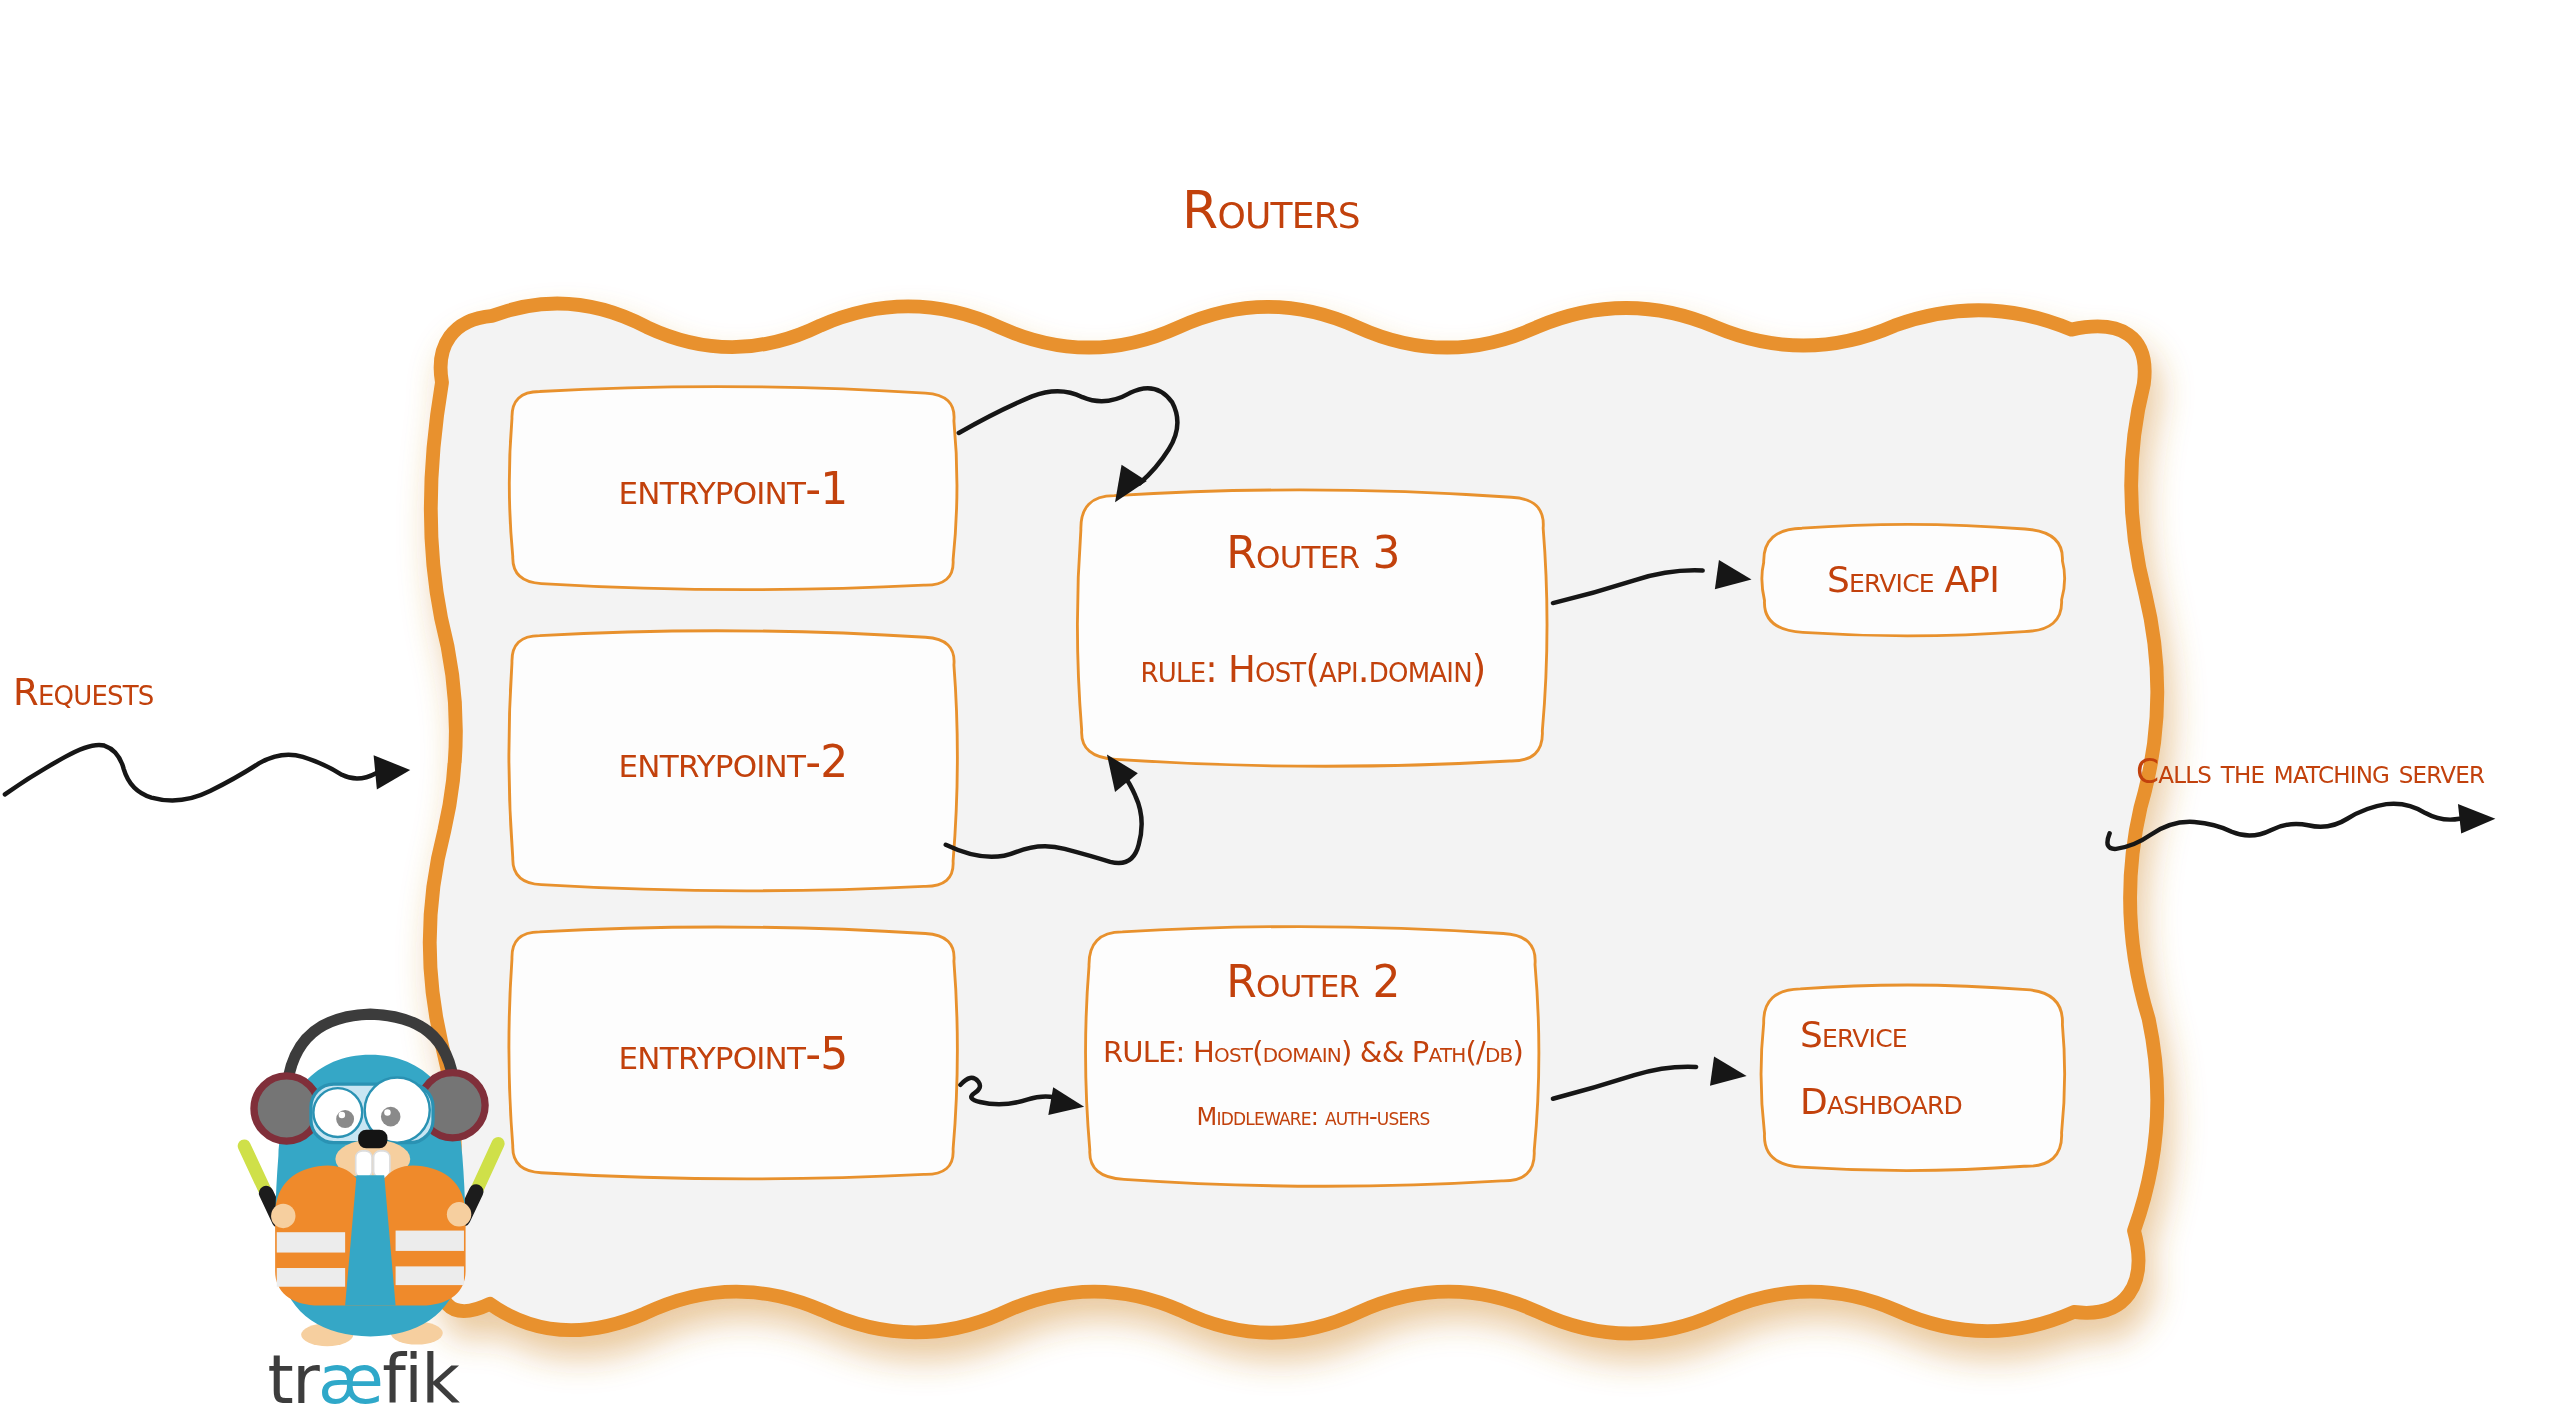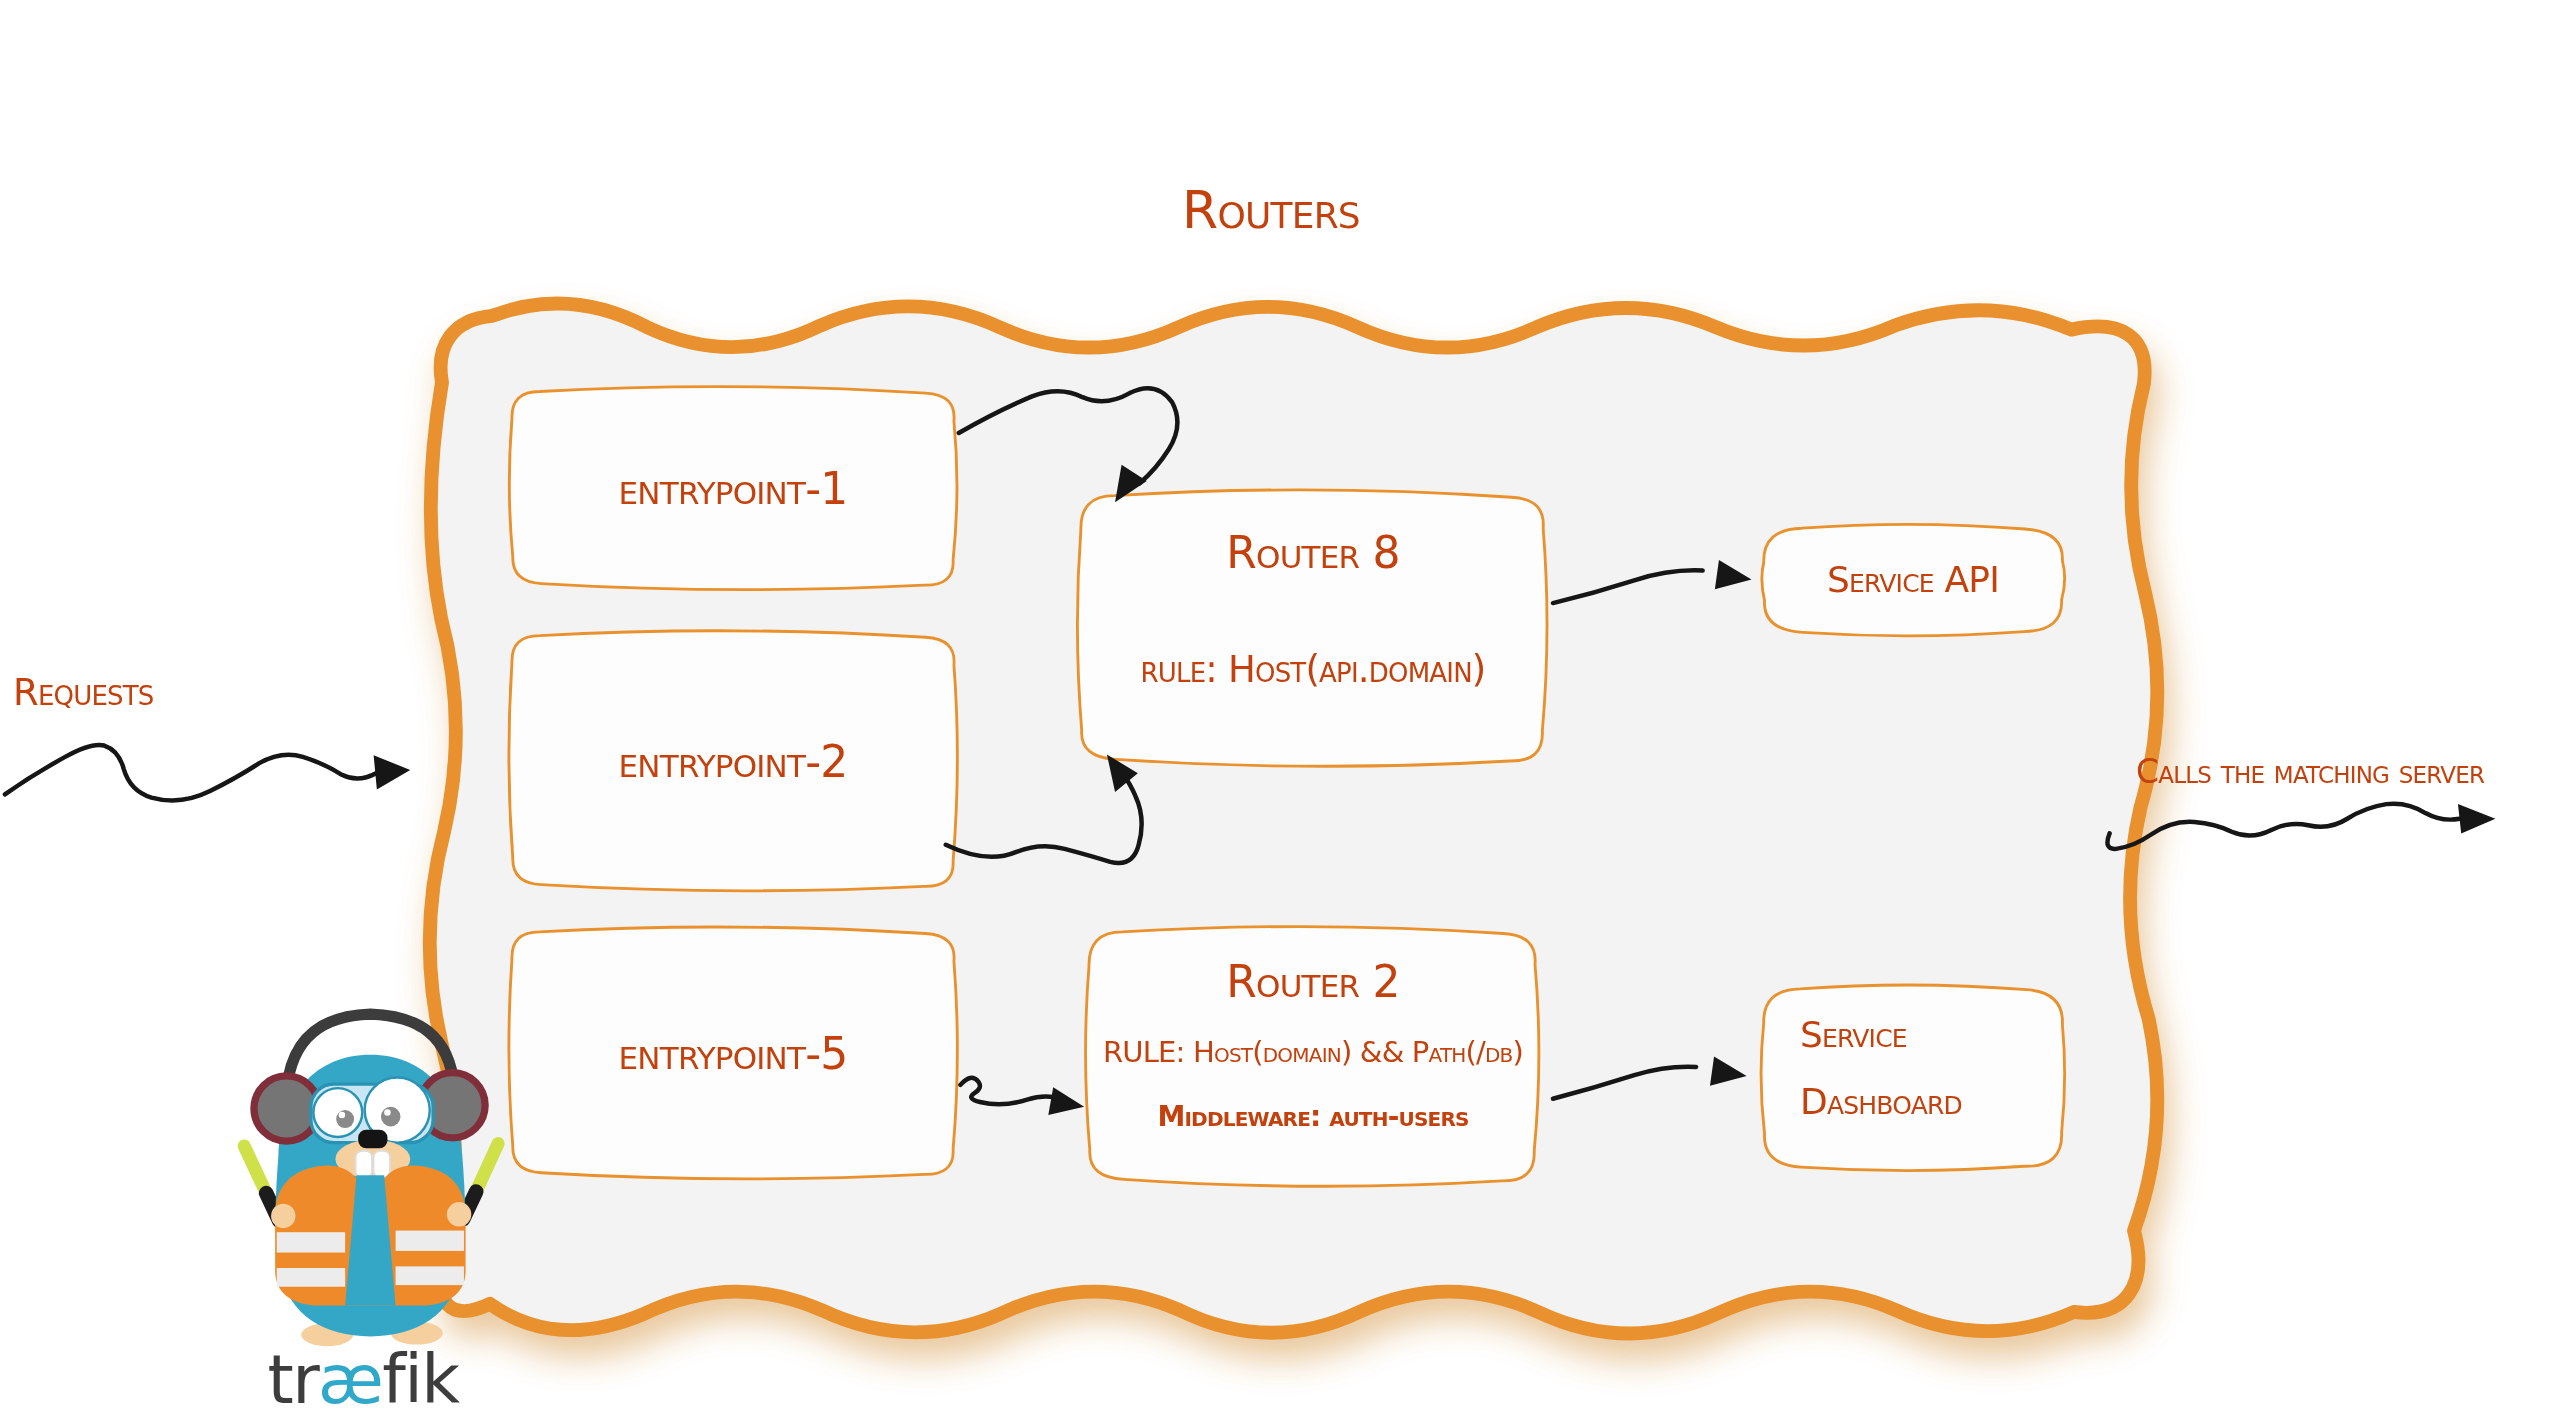--- a/index.html
+++ b/index.html
@@ -8,21 +8,21 @@
   .stage{position:absolute;inset:0;}
   svg.layer{position:absolute;left:0;top:0;}
   .label{position:absolute;font-variant:small-caps;line-height:1;white-space:nowrap;
          color:#c2410c;letter-spacing:-0.8px;}
   .centered{transform:translate(-50%,-50%);}
   .title{font-size:52px;}
   .ep-label{font-size:44px;}
   .router-title{font-size:44px;}
   .router-rule{font-size:37px;}
   .router-rule-sm{font-size:29px;text-align:center;}
-  .router-mw{font-size:28px;font-weight:bold;}
+  .router-mw{font-size:24px;}
   .service-label{font-size:36px;}
   .side-label{font-size:37px;}
   .calls-label{font-size:33px;}
   .logo-text{position:absolute;left:257px;top:1341px;width:212px;text-align:center;
              font-size:67px;letter-spacing:-1.6px;color:#3d3d3d;font-variant:normal;}
   .logo-ae{color:#2fa8c9;}
 </style>
 </head>
 <body>
 
@@ -143,21 +143,21 @@
       <circle cx="564" cy="1492" r="15" fill="#f6cf9f"></circle>
     </g>
   </svg>
 
   <div class="label title centered" style="left:1271px;top:210px;">Routers</div>
 
   <div class="label ep-label centered" style="left:733px;top:489px;">entrypoint-1</div>
   <div class="label ep-label centered" style="left:733px;top:762px;">entrypoint-2</div>
   <div class="label ep-label centered" style="left:733px;top:1054px;">entrypoint-5</div>
 
-  <div class="label router-title centered" style="left:1313px;top:553px;">Router 8</div>
+  <div class="label router-title centered" style="left:1313px;top:553px;">Router 3</div>
   <div class="label router-rule centered" style="left:1313px;top:669px;">rule: Host(api.domain)</div>
 
   <div class="label router-title centered" style="left:1313px;top:982px;">Router 2</div>
   <div class="label router-rule-sm centered" style="left:1313px;top:1052px;">RULE: Host(domain) &amp;&amp; Path(/db)</div>
   <div class="label router-mw centered" style="left:1313px;top:1117px;">Middleware: auth-users</div>
 
   <div class="label service-label centered" style="left:1913px;top:580px;">Service API</div>
   <div class="label service-label" style="left:1800px;top:1017px;">Service</div>
   <div class="label service-label" style="left:1800px;top:1084px;">Dashboard</div>
 

